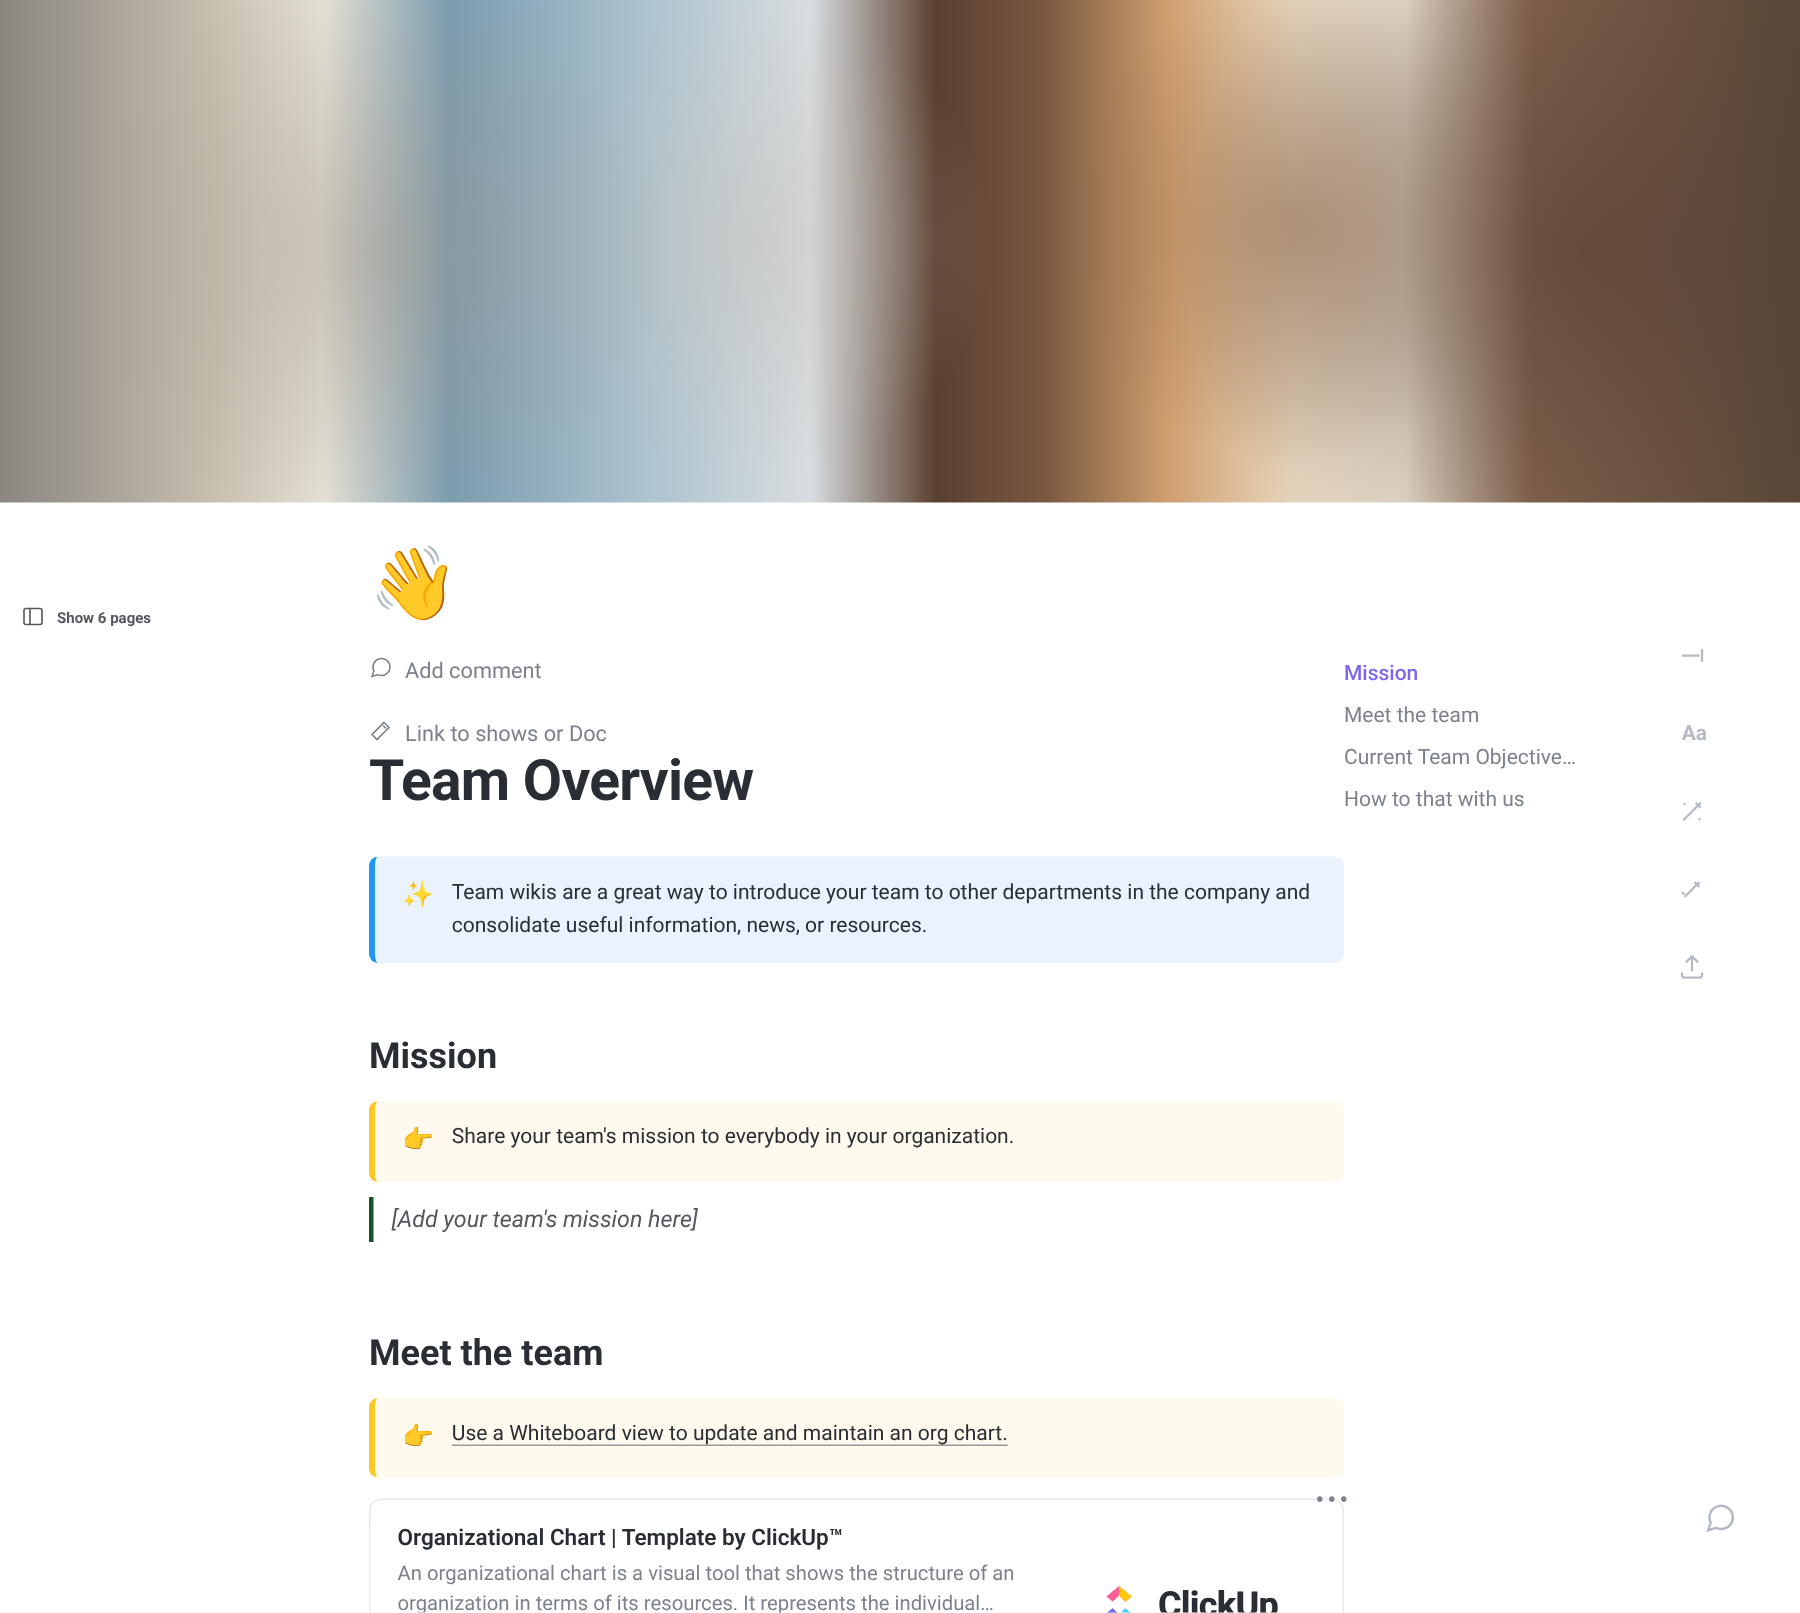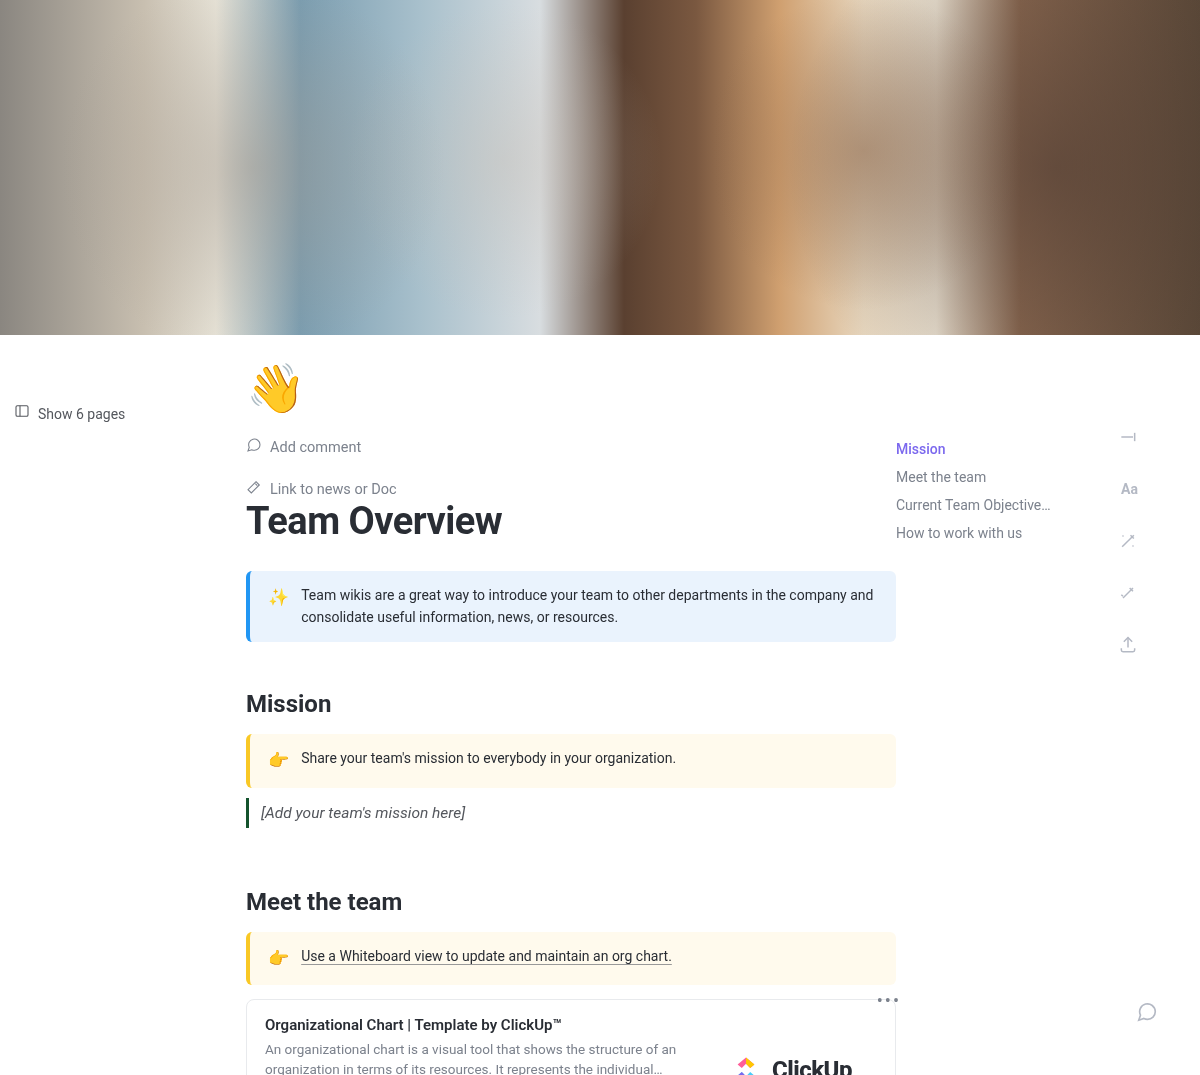--- a/index.html
+++ b/index.html
@@ -10,21 +10,21 @@
   .cover::before { content:''; position:absolute; inset:0; background: radial-gradient(circle at 21% 50%, rgba(160,150,140,.5) 0%, transparent 20%), radial-gradient(circle at 42% 48%, rgba(200,190,180,.4) 0%, transparent 22%), radial-gradient(circle at 72% 45%, rgba(140,100,70,.5) 0%, transparent 18%), radial-gradient(circle at 88% 50%, rgba(80,60,50,.6) 0%, transparent 25%); }
   
   
   .body-wrap { display:flex; width:100%; }
   .left-gutter { flex: 0 0 246px; padding-top: 68px; padding-left: 14px; }
   .main-col   { flex: 0 0 650px; position: relative; }
   .right-col  { flex: 0 0 200px; padding-top: 100px; }
   .tool-rail  { flex: 0 0 60px; padding-top: 90px; display:flex; flex-direction:column; align-items:center; gap:28px; }
   
   
-  .show-pages { display:flex; align-items:flex-end; gap:8px; color:#54575d; font-size:14px; font-weight:400; cursor:pointer; }
+  .show-pages { display:flex; align-items:center; gap:8px; color:#54575d; font-size:10px; font-weight:700; cursor:pointer; }
   .show-pages svg { width:16px; height:16px; stroke:#54575d; fill:none; stroke-width:1.6; }
   
   
   .emoji-hero { font-size:48px; line-height:1; padding-top:30px; }
   .meta-row { display:flex; gap:22px; margin-top:24px;flex-direction:column; }
   .meta-btn { display:flex; align-items:center; gap:8px; color:#7c828d; font-size:14.5px; cursor:pointer; }
   .meta-btn svg { width:16px; height:16px; stroke:#7c828d; fill:none; stroke-width:1.6; }
   .page-title { font-size:38px; font-weight:700; margin-top:0; color:#292d34; letter-spacing:-0.5px; }
   
   .callout { border-radius:6px; padding:14px 18px; display:flex; gap:12px; margin-top:28px; }
@@ -100,21 +100,21 @@
           </span>
           <span>Add comment</span>
         </div>
         <div class="meta-btn">
           <span>
             <svg viewBox="0 0 24 24">
                 <path d="M15 4l5 5-12 12-5-5z"></path>
                 <path d="M14 7l3 3"></path>
               </svg>
           </span>
-          <span>Link to news or Doc</span>
+          <span>Link to shows or Doc</span>
         </div>
       </div>
 
       <h1 class="page-title">Team Overview</h1>
 
       <div class="callout blue">
         <div class="callout-emoji">✨</div>
         <div class="callout-text">Team wikis are a great way to introduce your team to other departments in the company and consolidate useful information, news, or resources.</div>
       </div>
 
@@ -158,21 +158,21 @@
           </div>
         </div>
       </div>
     </div>
 
     <div class="right-col">
       <div id="toc-container">
           <div class="toc-item active">Mission</div>
           <div class="toc-item">Meet the team</div>
           <div class="toc-item">Current Team Objective…</div>
-          <div class="toc-item">How to work with us</div>
+          <div class="toc-item">How to that with us</div>
         </div>
     </div>
 
     <div class="tool-rail">
       <div class="rail-btn">
         <svg viewBox="0 0 24 24">
             <line x1="4" y1="12" x2="18" y2="12"></line>
             <line x1="20" y1="7" x2="20" y2="17"></line>
           </svg>
       </div>

